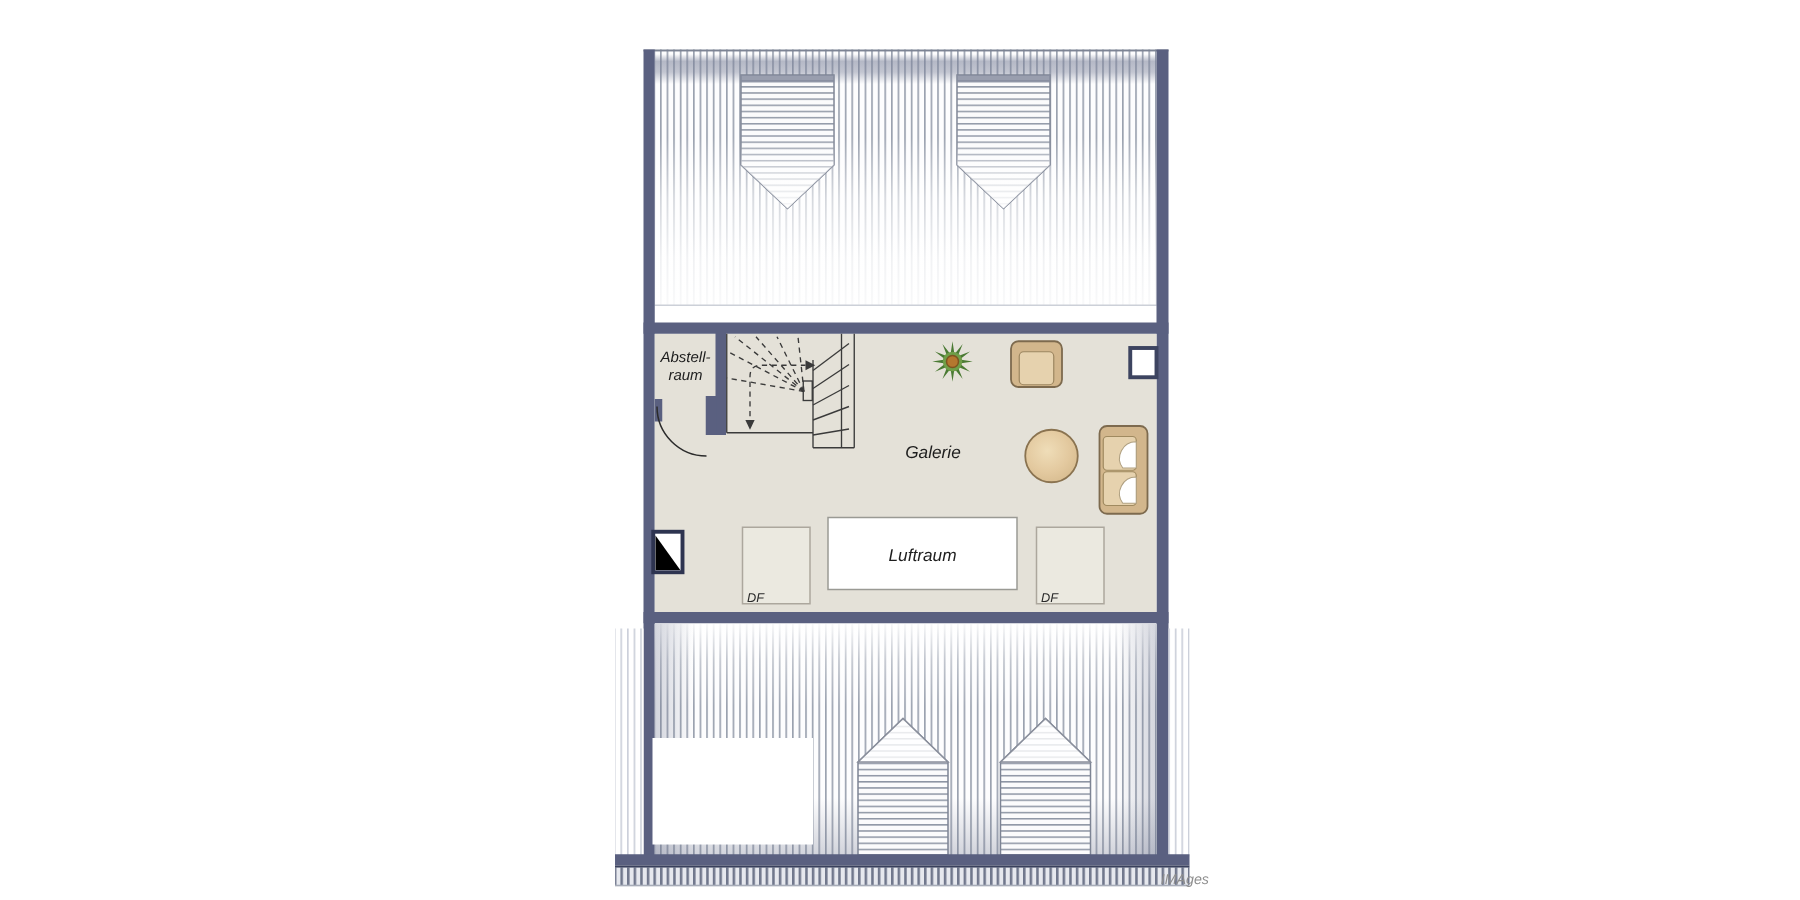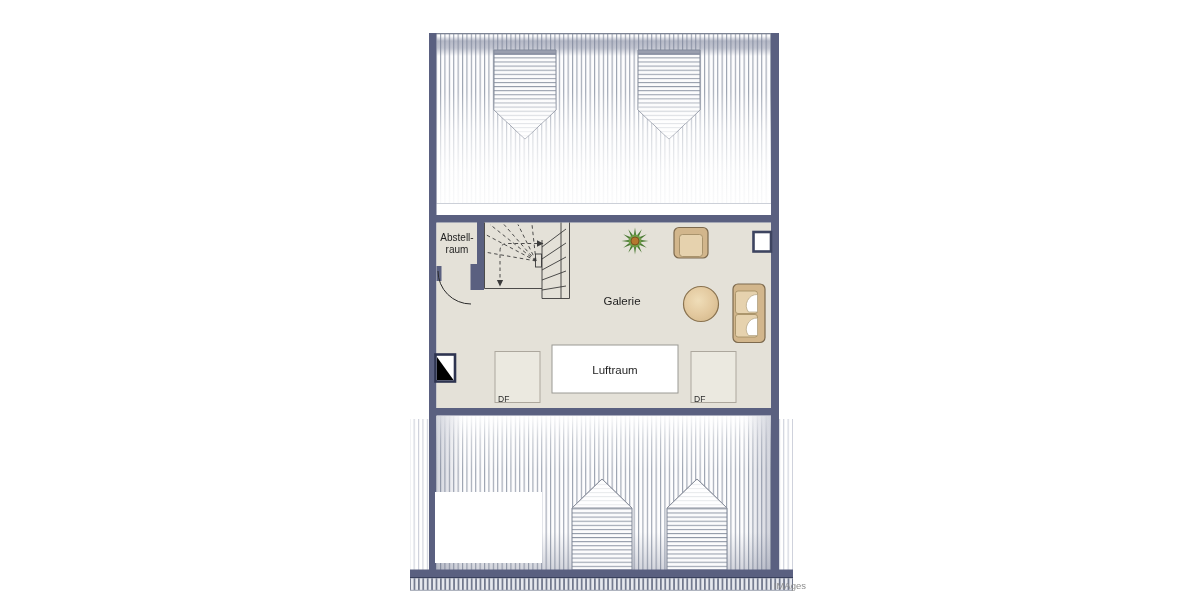--- a/index.html
+++ b/index.html
@@ -1,17 +1,17 @@
 <!DOCTYPE html>
 <html><head>
 <meta charset="utf-8">
 <style>
   html,body{margin:0;padding:0;background:#fff;}
   .canvas{position:relative;width:1200px;height:600px;background:#ffffff;overflow:hidden;
-          font-family:"Liberation Sans", sans-serif;}
+          font-family:"Liberation Sans", sans-serif;font-style:italic;}
   svg text{font-family:"Liberation Sans", sans-serif;}
   .room-label{fill:#1e1e1e;}
   .df-label{fill:#2a2a2a;}
   .watermark{fill:#8d8d8d;}
 </style>
 </head>
 <body>
 
 <div class="canvas">
 <svg width="1200" height="600" viewBox="0 0 1200 600">

